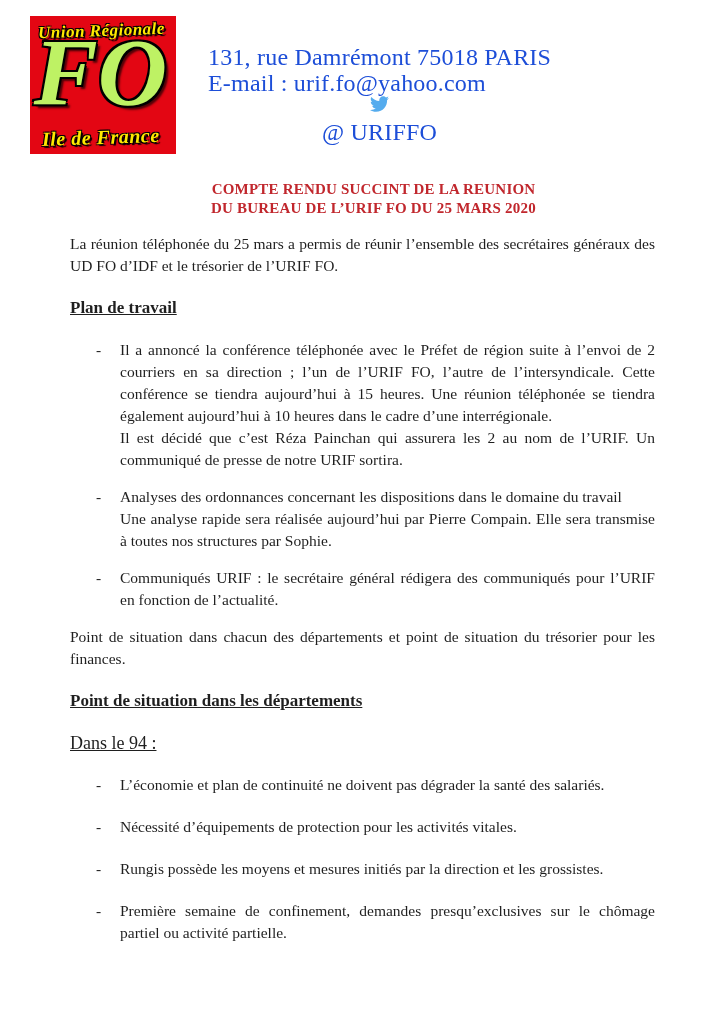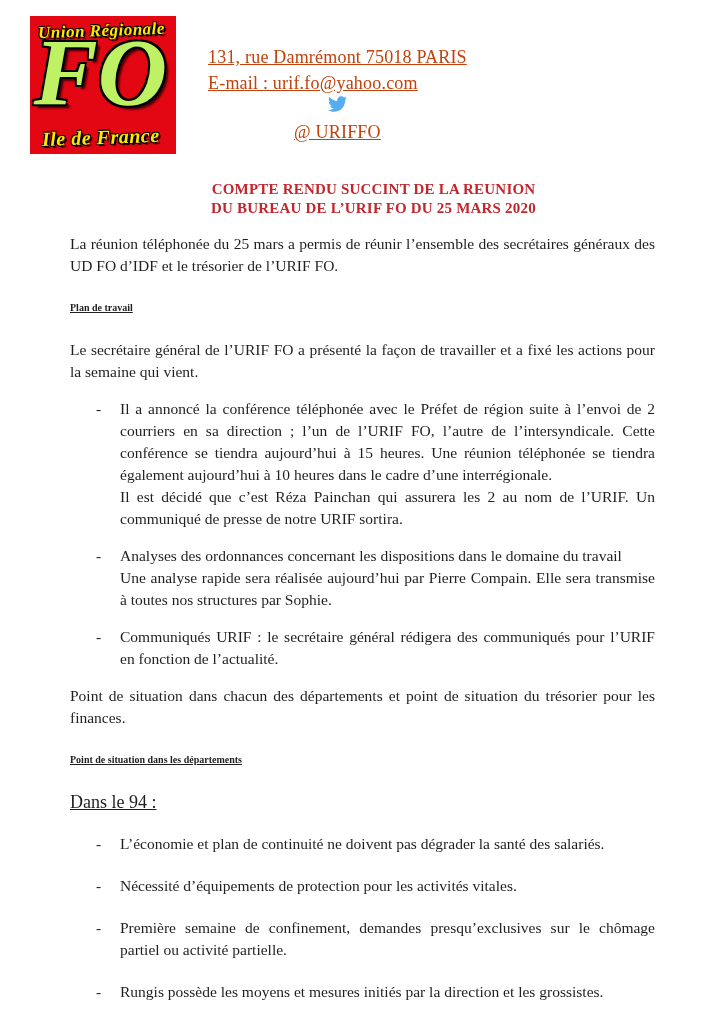--- a/index.html
+++ b/index.html
@@ -25,34 +25,34 @@
     font-style:italic;font-weight:bold;font-size:96px;line-height:1.35;color:#bef264;
     text-shadow:-2px -2px 0 #000,2px -2px 0 #000,-2px 2px 0 #000,2px 2px 0 #000,4px 4px 2px rgba(0,0,0,.65);
   }
   .logo-bottom{
     position:absolute;bottom:5px;left:12px;white-space:nowrap;
     font-style:italic;font-weight:bold;font-size:20px;color:#ffe800;
     letter-spacing:.5px;transform:rotate(-2deg);
     text-shadow:-1px -1px 0 #000,1px -1px 0 #000,-1px 1px 0 #000,2px 2px 1px #000;
   }
   .contact{
-    position:absolute;left:208px;top:44px;font-size:18px;line-height:26px;
-    letter-spacing:.2px;color:#c2410c;text-decoration:underline;
+    position:absolute;left:208px;top:44px;font-size:24px;line-height:26px;
+    letter-spacing:.2px;color:#1d4ed8;
   }
   .twitter-line{display:flex;align-items:center;gap:7px;flex-direction:column;}
   .twitter-line svg{display:block;}
   
   .doc-title{
     margin-top:22px;text-align:center;font-weight:bold;
     font-size:15px;line-height:19px;letter-spacing:.2px;color:#c1272d;padding-left:44px;
   }
   
   .body-text{margin:0 48px 0 70px;font-size:15.5px;line-height:22px;text-align:justify;font-family:Liberation Serif, serif;}
   .para{margin:15px 0;white-space:pre-wrap;}
-  .section-heading{margin:20px 0;font-weight:bold;text-decoration:underline;font-size:10px;}
+  .section-heading{margin:20px 0;font-weight:bold;text-decoration:underline;font-size:17px;}
   .sub-heading{margin:15px 0;text-decoration:underline;font-size:18px;}
   ul.dash-list{list-style:none;margin:15px 0;padding:0;}
   .dash-list li{position:relative;padding-left:50px;white-space:pre-wrap;}
   .dash-list li::before{content:"-";position:absolute;left:26px;top:0;}
   ul.spaced li{margin-bottom:15px;}
   ul.spaced li:last-child{margin-bottom:13px;}
   ul.tight li{margin-bottom:3px;margin-top:20px;}
   ul.tight li:last-child{margin-bottom:0;}
 </style>
 </head>
@@ -84,37 +84,36 @@
     <div>COMPTE RENDU SUCCINT DE LA REUNION</div>
     <div>DU BUREAU DE L’URIF FO DU 25 MARS 2020</div>
   </div>
 
   <div class="body-text">
 
     <p class="para">La réunion téléphonée du 25 mars a permis de réunir l’ensemble des secrétaires généraux des UD FO d’IDF et le trésorier de l’URIF FO.</p>
 
     <div class="section-heading">Plan de travail</div>
 
-    <p class="para">Le secrétaire général de l’URIF FO a présenté la façon de travailler et a fixé les actions pour la semaine qui vient.</p>
 
     <ul class="dash-list spaced">
       <li>Il a annoncé la conférence téléphonée avec le Préfet de région suite à l’envoi de 2 courriers en sa direction ; l’un de l’URIF FO, l’autre de l’intersyndicale. Cette conférence se tiendra aujourd’hui à 15 heures. Une réunion téléphonée se tiendra également aujourd’hui à 10 heures dans le cadre d’une interrégionale.
 Il est décidé que c’est Réza Painchan qui assurera les 2 au nom de l’URIF. Un communiqué de presse de notre URIF sortira.</li>
       <li>Analyses des ordonnances concernant les dispositions dans le domaine du travail
 Une analyse rapide sera réalisée aujourd’hui par Pierre Compain. Elle sera transmise à toutes nos structures par Sophie.</li>
       <li>Communiqués URIF : le secrétaire général rédigera des communiqués pour l’URIF en fonction de l’actualité.</li>
     </ul>
 
     <p class="para">Point de situation dans chacun des départements et point de situation du trésorier pour les finances.</p>
 
     <div class="section-heading">Point de situation dans les départements</div>
 
     <div class="sub-heading">Dans le 94 :</div>
 
     <ul class="dash-list tight">
       <li>L’économie et plan de continuité ne doivent pas dégrader la santé des salariés.</li>
       <li>Nécessité d’équipements de protection pour les activités vitales.</li>
+      <li>Rungis possède les moyens et mesures initiés par la direction et les grossistes.</li>
       <li>Première semaine de confinement, demandes presqu’exclusives sur le chômage partiel ou activité partielle.</li>
-      <li>Rungis possède les moyens et mesures initiés par la direction et les grossistes.</li>
     </ul>
 
   </div>
 </div>
 
 </body></html>

